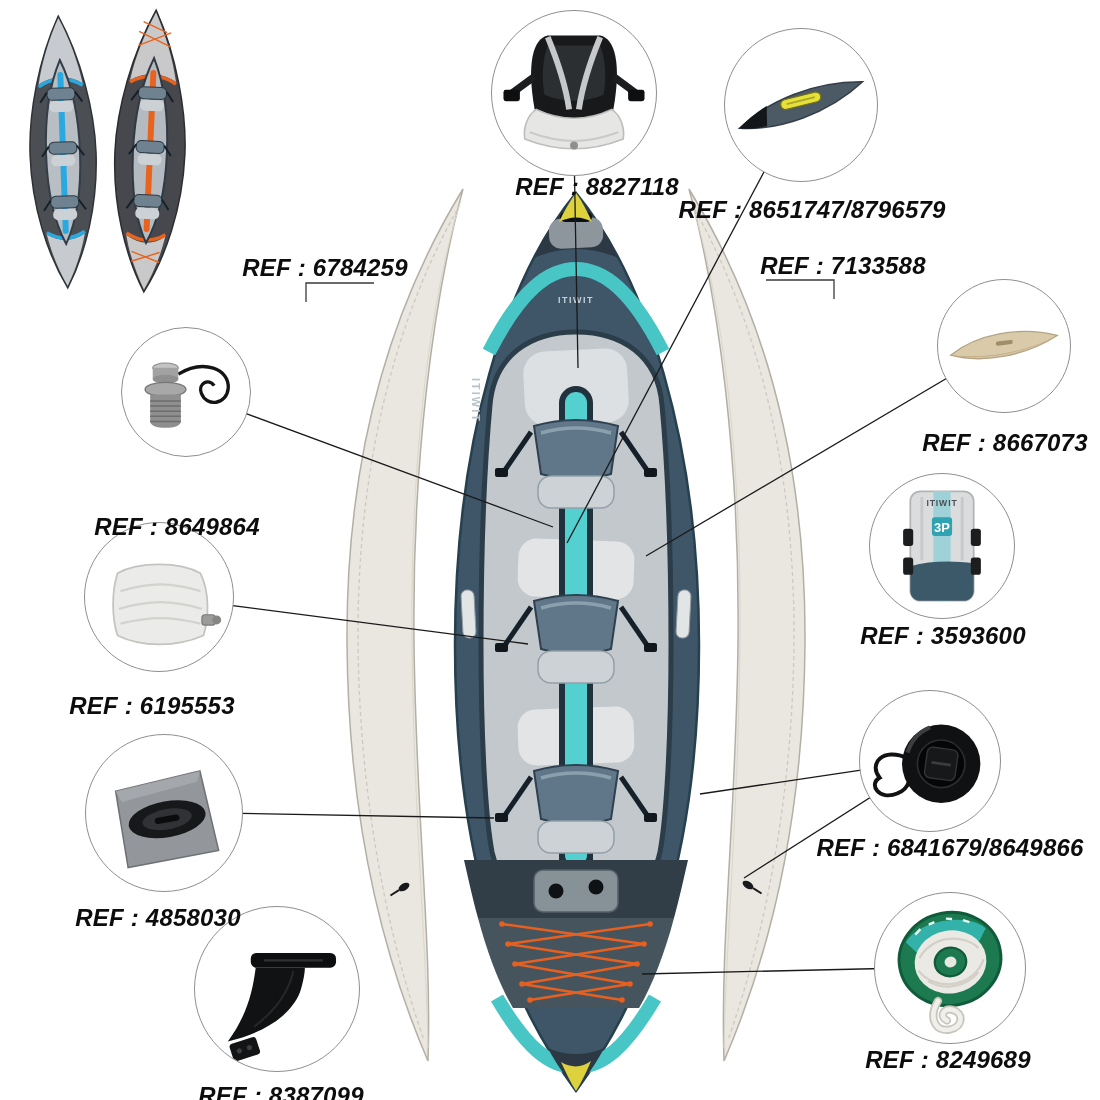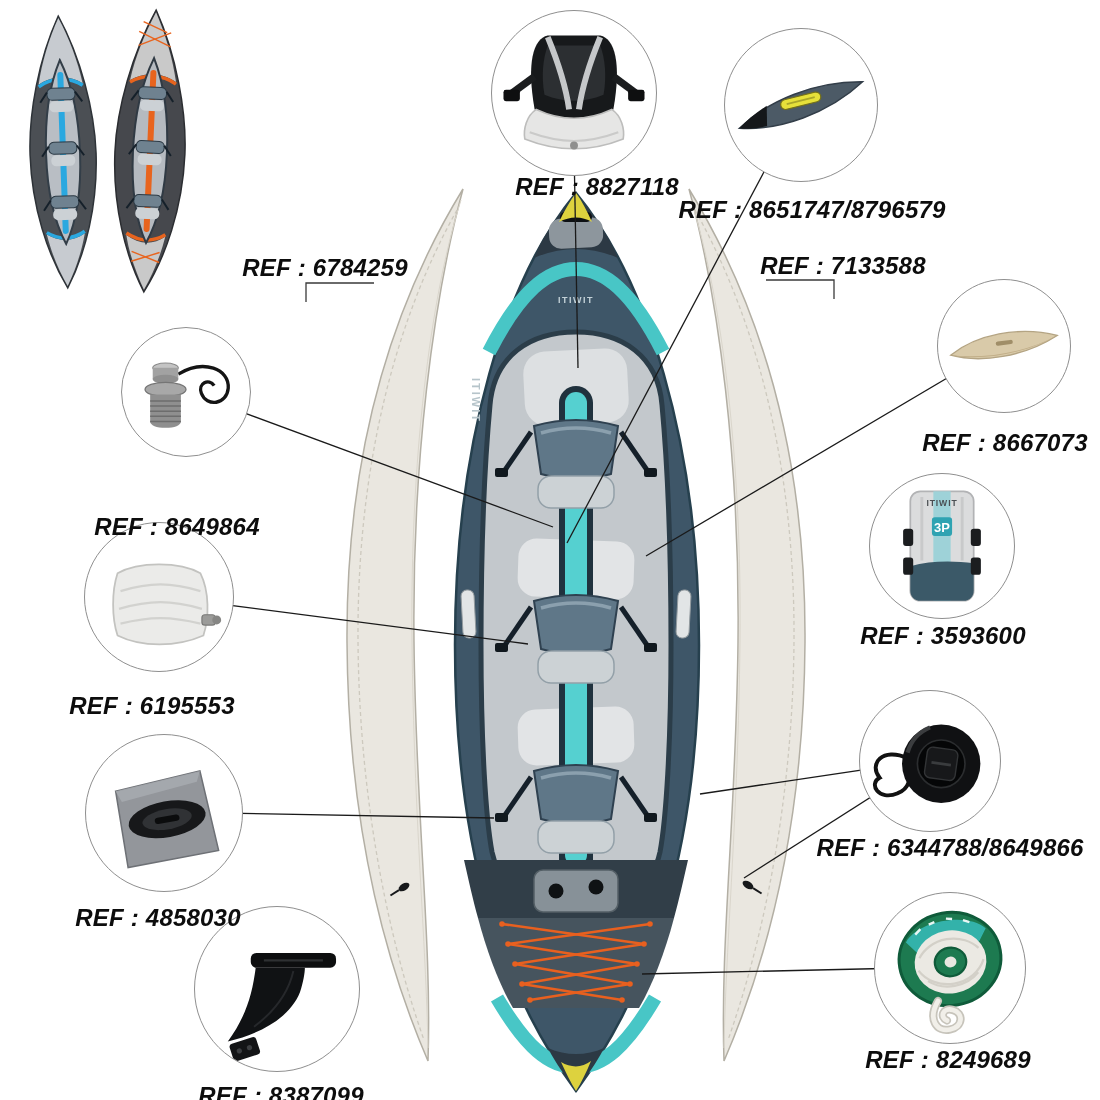--- a/index.html
+++ b/index.html
@@ -335,17 +335,17 @@
 
   <div class="ref-label" style="left:597px;top:173px;">REF : 8827118</div>
   <div class="ref-label" style="left:812px;top:196px;text-align:center;">REF : 8651747/8796579</div>
   <div class="ref-label" style="left:325px;top:254px;">REF : 6784259</div>
   <div class="ref-label" style="left:843px;top:252px;">REF : 7133588</div>
   <div class="ref-label" style="left:177px;top:473px;margin-top:40px;">REF : 8649864</div>
   <div class="ref-label" style="left:1005px;top:429px;">REF : 8667073</div>
   <div class="ref-label" style="left:152px;top:692px;">REF : 6195553</div>
   <div class="ref-label" style="left:943px;top:622px;">REF : 3593600</div>
   <div class="ref-label" style="left:158px;top:904px;">REF : 4858030</div>
-  <div class="ref-label" style="left:950px;top:834px;">REF : 6344788/8649866</div>
+  <div class="ref-label" style="left:950px;top:834px;">REF : 6841679/8649866</div>
   <div class="ref-label" style="left:281px;top:1068px;margin-top:14px;">REF : 8387099</div>
   <div class="ref-label" style="left:948px;top:1046px;">REF : 8249689</div>
 
 </div>
 
 </body></html>

